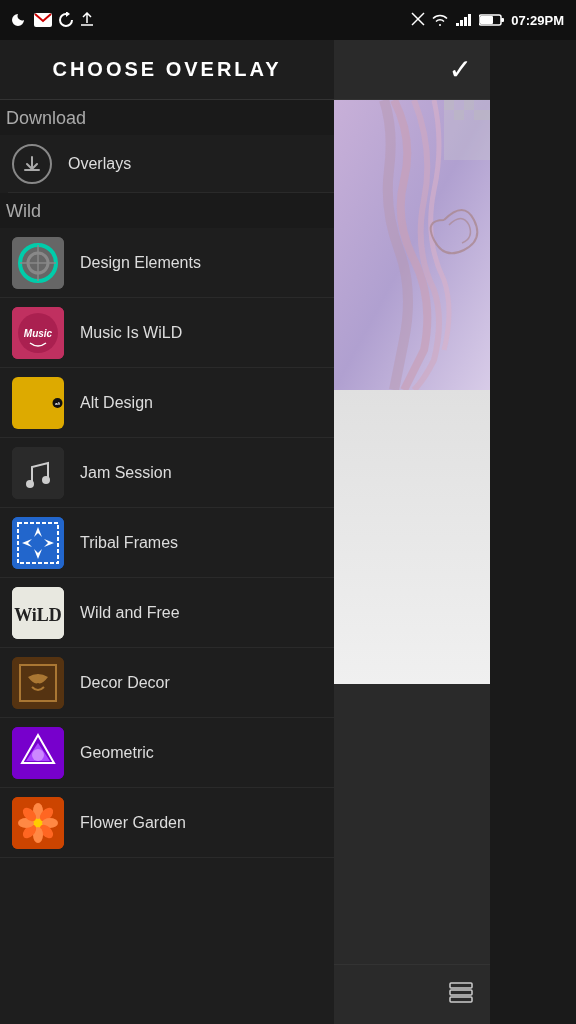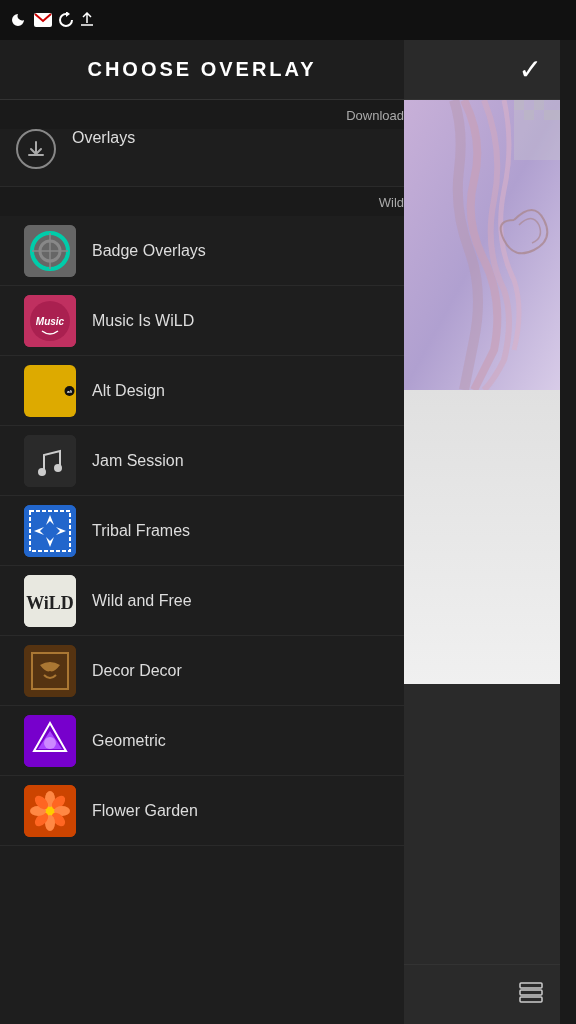--- a/index.html
+++ b/index.html
@@ -31,21 +31,21 @@
     .status-right {
       display: flex;
       align-items: center;
       gap: 6px;
       font-size: 13px;
     }
 
     
     .main-layout {
       display: flex;
-      width: 560px;
+      width: 490px;
       height: 984px;
     }
 
     
     .left-panel {
       width: 420px;
       height: 984px;
       background: #1e1e1e;
       display: flex;
       flex-direction: column;
@@ -63,25 +63,24 @@
     .header-title {
       font-size: 20px;
       font-weight: bold;
       letter-spacing: 3px;
       color: #fff;
       text-transform: uppercase;
     }
 
     
     .section-label {
-      padding: 8px 0 6px;
-      font-size: 13px;
+      padding: 8px 6px 6px;
+      font-size: 18px;
       color: #aaa;
       background: #1a1a1a;
-      text-align: right;
     }
 
     
     .overlay-list {
       flex: 1;
       overflow-y: auto;
     }
     .overlay-list::-webkit-scrollbar { display: none; }
 
     .list-item {
@@ -96,36 +95,36 @@
     .item-icon {
       width: 52px;
       height: 52px;
       border-radius: 6px;
       margin-right: 16px;
       flex-shrink: 0;
       display: flex;
       align-items: flex-start;
       justify-content: center;
       overflow: hidden;
-      margin-left: 12px;
     }
 
     .item-label {
       font-size: 16px;
       color: #ddd;
     }
 
     
     .download-row {
       display: flex;
-      align-items: flex-start;
+      align-items: center;
       height: 58px;
-      padding: 0 16px;
+      padding: 0 4px;
       border-bottom: 1px solid #2a2a2a;
       cursor: pointer;
+      margin-left: 8px;
     }
     .download-icon-wrap {
       width: 40px;
       height: 40px;
       border-radius: 50%;
       border: 2px solid #888;
       display: flex;
       align-items: center;
       justify-content: center;
       margin-right: 16px;
@@ -264,20 +263,47 @@
     </svg>
 
     <svg width="16" height="16" viewBox="0 0 16 16">
       <path d="M13 8A5 5 0 1 1 8 3v2l4-3-4-3v2A7 7 0 1 0 15 8z" fill="#fff"></path>
     </svg>
 
     <svg width="14" height="16" viewBox="0 0 14 16">
       <path d="M7 1v10M3 5l4-4 4 4M1 13h12" stroke="#fff" stroke-width="1.5" fill="none"></path>
     </svg>
   </div>
+  <div class="status-right">
+
+    <svg width="14" height="16" viewBox="0 0 14 16">
+      <line x1="1" y1="1" x2="13" y2="13" stroke="#fff" stroke-width="1.5"></line>
+      <line x1="13" y1="1" x2="1" y2="13" stroke="#fff" stroke-width="1.5"></line>
+    </svg>
+
+    <svg width="18" height="14" viewBox="0 0 18 14">
+      <path d="M9 11a1 1 0 1 1 0 2 1 1 0 0 1 0-2z" fill="#fff"></path>
+      <path d="M5 8.5C6.1 7.4 7.5 6.8 9 6.8s2.9.6 4 1.7" stroke="#fff" stroke-width="1.5" fill="none"></path>
+      <path d="M2 5.5C4 3.5 6.4 2.5 9 2.5s5 1 7 3" stroke="#fff" stroke-width="1.5" fill="none"></path>
+    </svg>
+
+    <svg width="18" height="14" viewBox="0 0 18 14">
+      <rect x="1" y="10" width="3" height="3" fill="#fff"></rect>
+      <rect x="5" y="7" width="3" height="6" fill="#fff"></rect>
+      <rect x="9" y="4" width="3" height="9" fill="#fff"></rect>
+      <rect x="13" y="1" width="3" height="12" fill="#fff"></rect>
+    </svg>
+
+    <svg width="26" height="14" viewBox="0 0 26 14">
+      <rect x="0" y="2" width="22" height="10" rx="2" stroke="#fff" stroke-width="1.5" fill="none"></rect>
+      <rect x="22" y="5" width="3" height="4" rx="1" fill="#fff"></rect>
+      <rect x="1" y="3" width="13" height="8" rx="1" fill="#fff"></rect>
+    </svg>
+    <span style="font-size:13px;font-weight:bold;color:#fff;">07:29PM</span>
+  </div>
 </div>
 
 <div class="main-layout">
 
   <div class="left-panel">
 
     <div class="header">
       <span class="header-title">CHOOSE OVERLAY</span>
     </div>
 
@@ -299,21 +325,21 @@
       <div class="list-item">
         <div class="item-icon icon-badge">
           <svg width="52" height="52" viewBox="0 0 52 52">
             <rect width="52" height="52" fill="#666"></rect>
             <circle cx="26" cy="26" r="18" fill="none" stroke="#00ccaa" stroke-width="4"></circle>
             <circle cx="26" cy="26" r="10" fill="none" stroke="#888" stroke-width="3"></circle>
             <line x1="26" y1="8" x2="26" y2="44" stroke="#888" stroke-width="1.5"></line>
             <line x1="8" y1="26" x2="44" y2="26" stroke="#888" stroke-width="1.5"></line>
           </svg>
         </div>
-        <span class="item-label">Badge Overlays</span>
+        <span class="item-label">Design Elements</span>
       </div>
 
       <div class="list-item">
         <div class="item-icon icon-music">
           <svg width="52" height="52" viewBox="0 0 52 52">
             <rect width="52" height="52" fill="#c03060"></rect>
             <circle cx="26" cy="26" r="20" fill="#aa2050"></circle>
             <text x="26" y="30" text-anchor="middle" font-size="10" fill="#fff" font-style="italic" font-weight="bold">Music</text>
             <path d="M18 36 Q26 42 34 36" stroke="#fff" stroke-width="1.5" fill="none"></path>
           </svg>

